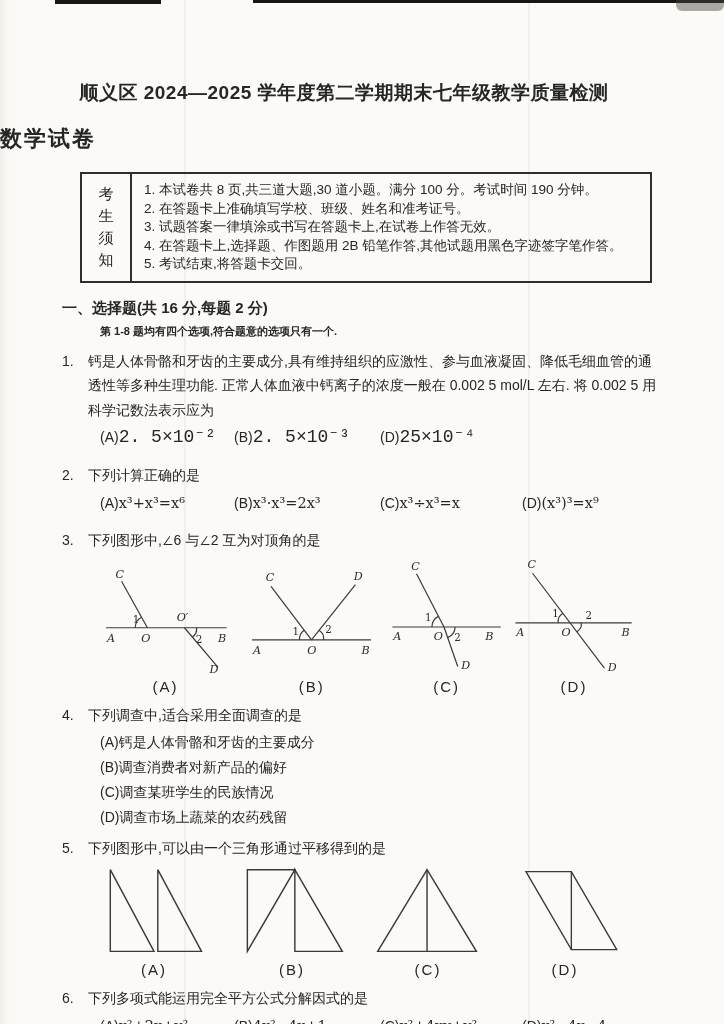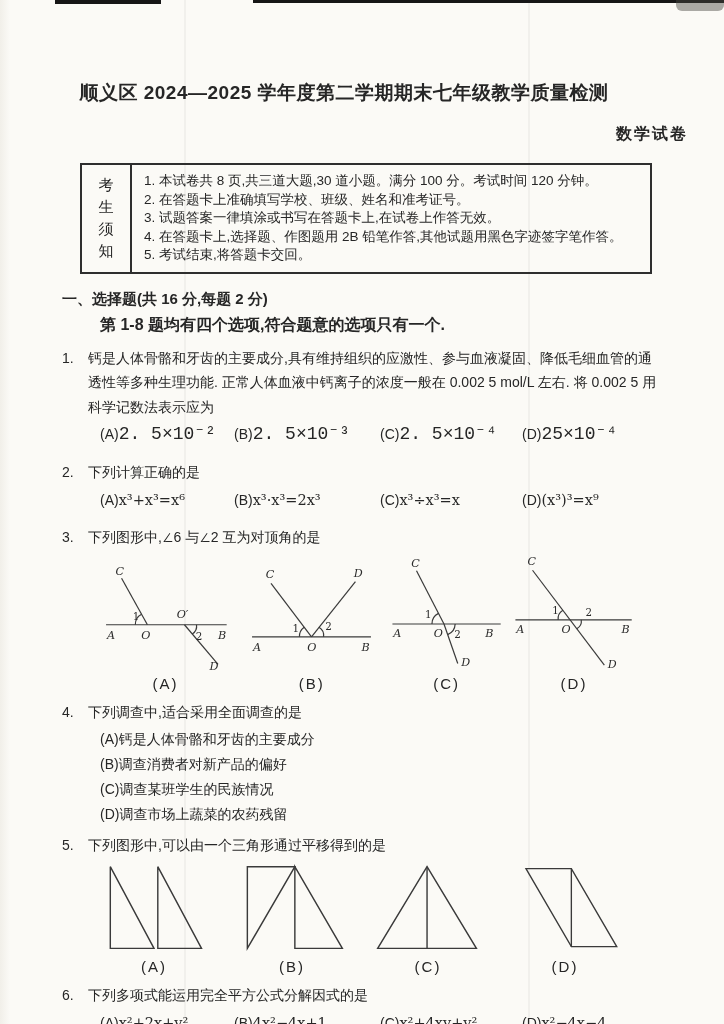--- a/index.html
+++ b/index.html
@@ -16,29 +16,29 @@
   
   .artifact{position:absolute;background:#161616;}
   .art-bar1{left:55px;top:0;width:106px;height:4px;}
   .art-bar2{left:253px;top:0;width:471px;height:3px;}
   .art-blob{left:676px;top:0;width:48px;height:11px;background:rgba(70,70,64,.45);border-radius:0 0 6px 6px;}
   .crease{position:absolute;width:2px;background:rgba(60,60,50,.05);}
   .crease1{left:184px;top:0;height:1024px;}
   .crease2{left:528px;top:0;height:1024px;}
 
   .title{margin:0;padding-top:80px;text-align:center;font-size:19px;font-weight:700;letter-spacing:.5px;}
-  .subtitle{margin:0;padding-top:18px;text-align:right;font-size:16px;font-weight:700;letter-spacing:2px;}
+  .subtitle{margin:0;padding-top:18px;text-align:left;font-size:22px;font-weight:700;letter-spacing:2px;}
 
   .notice{margin:18px 0 0 80px;width:568px;border:2px solid #2e2e2e;display:flex;background:transparent;}
   .notice-label{width:48px;border-right:2px solid #2e2e2e;display:flex;flex-direction:column;
     align-items:center;justify-content:center;gap:3px;font-size:15px;padding:6px 0;}
   .notice-items{flex:1;padding:7px 8px 7px 12px;font-size:13.5px;line-height:18.6px;}
 
   .sec-head{margin:16px 0 0 62px;font-size:15px;font-weight:700;}
-  .sec-sub{margin:6px 0 0 100px;font-size:16px;font-weight:700;}
+  .sec-sub{margin:6px 0 0 100px;font-size:11px;font-weight:700;}
 
   .question{margin:10px 0 0 62px;width:602px;}
   .q-row{display:flex;font-size:14px;line-height:24.5px;}
   .q-num{width:26px;flex:none;}
   .q-body{flex:1;}
 
   .opts-grid{display:grid;grid-template-columns:134px 146px 142px auto;padding-left:38px;margin-top:3px;
     font-size:14px;line-height:24px;}
   .opt{white-space:nowrap;}
   .opt-label{font-size:14px;}
@@ -70,40 +70,39 @@
   <h2 class="subtitle">数学试卷</h2>
 
   <div class="notice">
     <div class="notice-label">
       <span>考</span>
       <span>生</span>
       <span>须</span>
       <span>知</span>
     </div>
     <div class="notice-items">
-      <div>1. 本试卷共 8 页,共三道大题,30 道小题。满分 100 分。考试时间 120 分钟。</div>
+      <div>1. 本试卷共 8 页,共三道大题,30 道小题。满分 100 分。考试时间 190 分钟。</div>
       <div>2. 在答题卡上准确填写学校、班级、姓名和准考证号。</div>
       <div>3. 试题答案一律填涂或书写在答题卡上,在试卷上作答无效。</div>
       <div>4. 在答题卡上,选择题、作图题用 2B 铅笔作答,其他试题用黑色字迹签字笔作答。</div>
       <div>5. 考试结束,将答题卡交回。</div>
     </div>
   </div>
 
   <div class="sec-head">一、选择题(共 16 分,每题 2 分)</div>
   <div class="sec-sub">第 1-8 题均有四个选项,符合题意的选项只有一个.</div>
 
   <div class="question">
     <div class="q-row">
       <span class="q-num">1.</span>
       <span class="q-body">钙是人体骨骼和牙齿的主要成分,具有维持组织的应激性、参与血液凝固、降低毛细血管的通透性等多种生理功能. 正常人体血液中钙离子的浓度一般在 0.002 5 mol/L 左右. 将 0.002 5 用科学记数法表示应为</span>
     </div>
     <div class="opts-grid">
       <span class="opt"><span class="opt-label">(A)</span><span class="math-num">2. 5×10⁻²</span></span>
       <span class="opt"><span class="opt-label">(B)</span><span class="math-num">2. 5×10⁻³</span></span>
-      <span class="opt"><span class="opt-label">(C)</span><span class="math-num">2. 5×10⁻⁴</span></span>
       <span class="opt"><span class="opt-label">(D)</span><span class="math-num">25×10⁻⁴</span></span>
     </div>
   </div>
 
   <div class="question" style="margin-top:14px;">
     <div class="q-row">
       <span class="q-num">2.</span>
       <span class="q-body">下列计算正确的是</span>
     </div>
     <div class="opts-grid">

